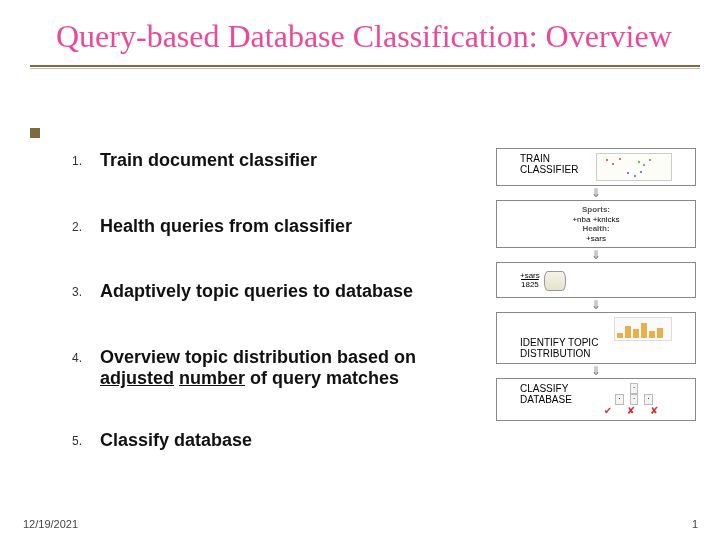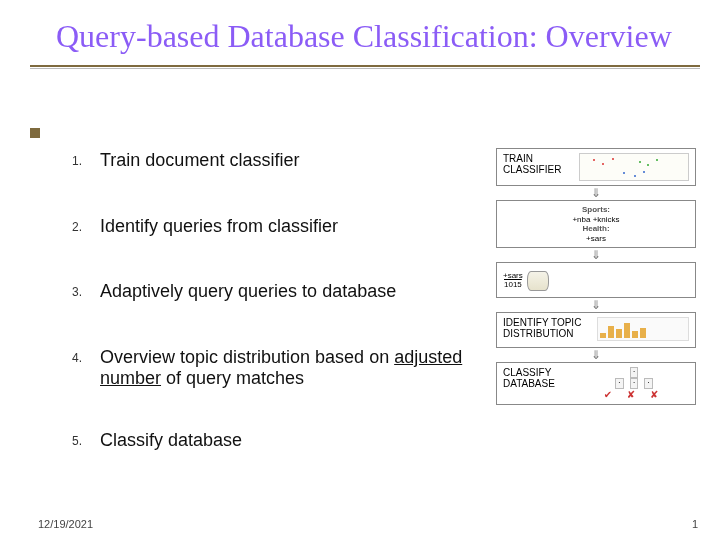--- a/index.html
+++ b/index.html
@@ -6,21 +6,21 @@
   body {
     width: 720px; height: 540px;
     background: #fff;
     font-family: Arial, Helvetica, sans-serif;
     position: relative;
     overflow: hidden;
   }
   .title {
     font-family: "Times New Roman", Times, serif;
     font-size: 32px;
-    color: #8b5cf6;
+    color: #ec4899;
     padding: 18px 10px 10px 56px;
     line-height: 1.15;
   }
   .title-rule {
     margin: 0 20px 0 30px;
     border: none;
     border-top: 2px solid #7e6a3e;
     border-bottom: 1px solid #bbb;
     height: 4px;
   }
@@ -41,36 +41,36 @@
     margin-bottom: 44px;
   }
   .item .num {
     font-size: 12px;
     width: 28px;
     padding-top: 4px;
     color: #333;
   }
   .item .txt {
     font-size: 18px;
-    font-weight: normal;
+    font-weight: bold;
     color: #111;
     flex: 1;
     padding-right: 200px;
     line-height: 1.2;
   }
   .item .txt .adj { text-decoration: underline; margin-top: 13px; }
   .item .txt .nu  { text-decoration: underline; text-align: right; }
   .diagram {
     position: absolute;
     right: 24px; top: 148px;
     width: 200px;
   }
   .dbox {
     border: 1px solid #888;
-    padding: 4px 6px;
+    padding: 4px 23px;
     font-size: 10px;
     line-height: 1.1;
     background: #fff;
     display: flex;
     align-items: flex-start;
     gap: 4px;
     min-height: 34px;
   }
   .dbox .lab { flex: 0 0 72px; }
   .dbox .vis { flex: 1; min-height: 26px; position: relative; }
@@ -95,21 +95,21 @@
     background: linear-gradient(#f5f3e8,#e6e2cc);
     position: relative; margin-top:2px;
   }
   .barset { display:flex; align-items:flex-end; gap:2px; height:24px; padding:2px; border:1px solid #ddd; background:#fafafa;}
   .barset span { display:block; width:6px; background:#e8b04a; }
   .tree { font-size:8px; text-align:center; }
   .tree .node { display:inline-block; border:1px solid #bbb; padding:0 2px; margin:0 3px; background:#f4f4f4;}
   .tree .marks { color:#c33; font-size:10px; letter-spacing:6px; }
   .footer {
     position: absolute;
-    bottom: 10px; left: 16px; right: 0;
+    bottom: 10px; left: 1px; right: 0;
     display: flex;
     justify-content: space-between;
     padding: 0 22px;
     font-size: 11px;
     color: #444;
   }
   .footer .ctr { flex:1; text-align:center; }
 </style>
 </head>
 <body>
@@ -118,25 +118,25 @@
 <hr class="title-rule">
 <div class="accent"></div>
 
 <div class="list">
   <div class="item">
     <div class="num">1.</div>
     <div class="txt">Train document classifier</div>
   </div>
   <div class="item">
     <div class="num">2.</div>
-    <div class="txt">Identify queries from classifier</div>
+    <div class="txt">Health queries from classifier</div>
   </div>
   <div class="item">
     <div class="num">3.</div>
-    <div class="txt">Adaptively query queries to database</div>
+    <div class="txt">Adaptively topic queries to database</div>
   </div>
   <div class="item" style="margin-bottom:40px;">
     <div class="num">4.</div>
     <div class="txt">
       <span>Overview topic distribution based on </span><span class="adj">adjusted</span><span> </span><span class="nu">number</span><span> of query matches</span>
     </div>
   </div>
   <div class="item">
     <div class="num">5.</div>
     <div class="txt">Classify database</div>
@@ -167,29 +167,29 @@
       <b>Health:</b><br>
       <span>+sars</span>
     </div>
   </div>
   <div class="darrow">⇓</div>
 
   <div class="dbox">
     <div class="vis mini" style="display:flex;gap:4px;align-items:center;">
       <div>
         <span>+sars</span><br>
-        <span style="text-decoration:overline;">1015</span>
+        <span style="text-decoration:overline;">1825</span>
       </div>
       <div class="cyl"></div>
     </div>
   </div>
   <div class="darrow">⇓</div>
 
   <div class="dbox">
-    <div class="lab" style="flex:0 0 90px;">IDENTIFY TOPIC DISTRIBUTION</div>
+    <div class="lab" style="flex:0 0 90px;margin-top:20px;">IDENTIFY TOPIC DISTRIBUTION</div>
     <div class="vis">
       <div class="barset">
         <span style="height:30%"></span>
           <span style="height:70%"></span>
           <span style="height:50%"></span>
         <span style="height:85%"></span>
           <span style="height:40%"></span>
           <span style="height:60%"></span>
       </div>
     </div>

